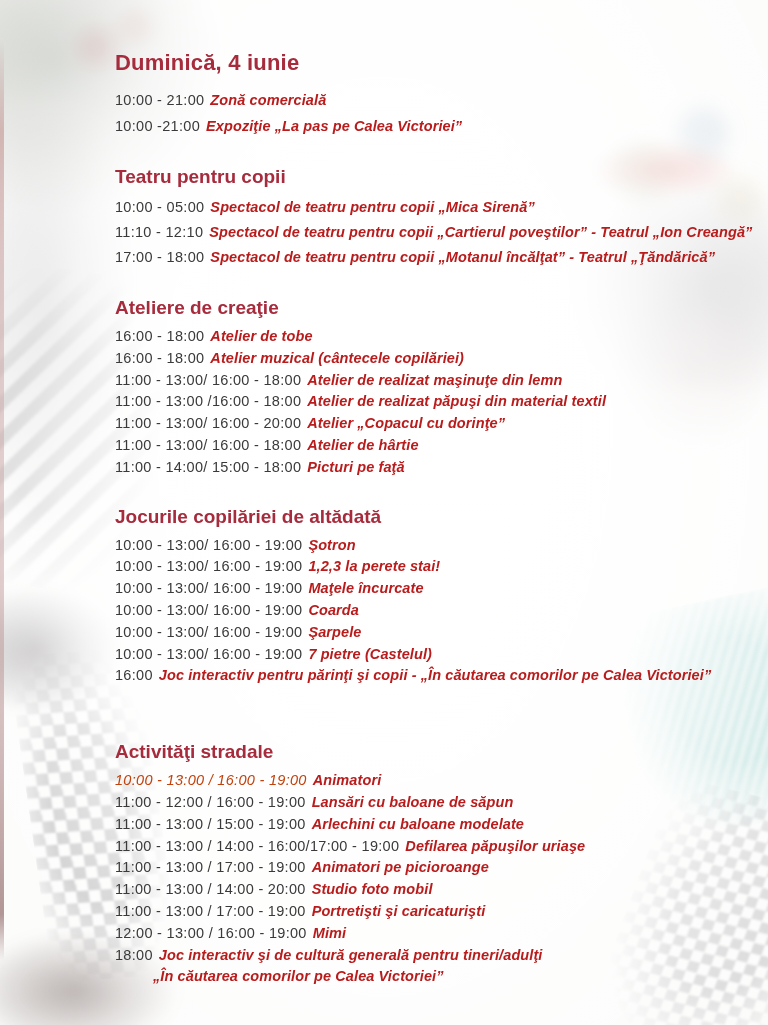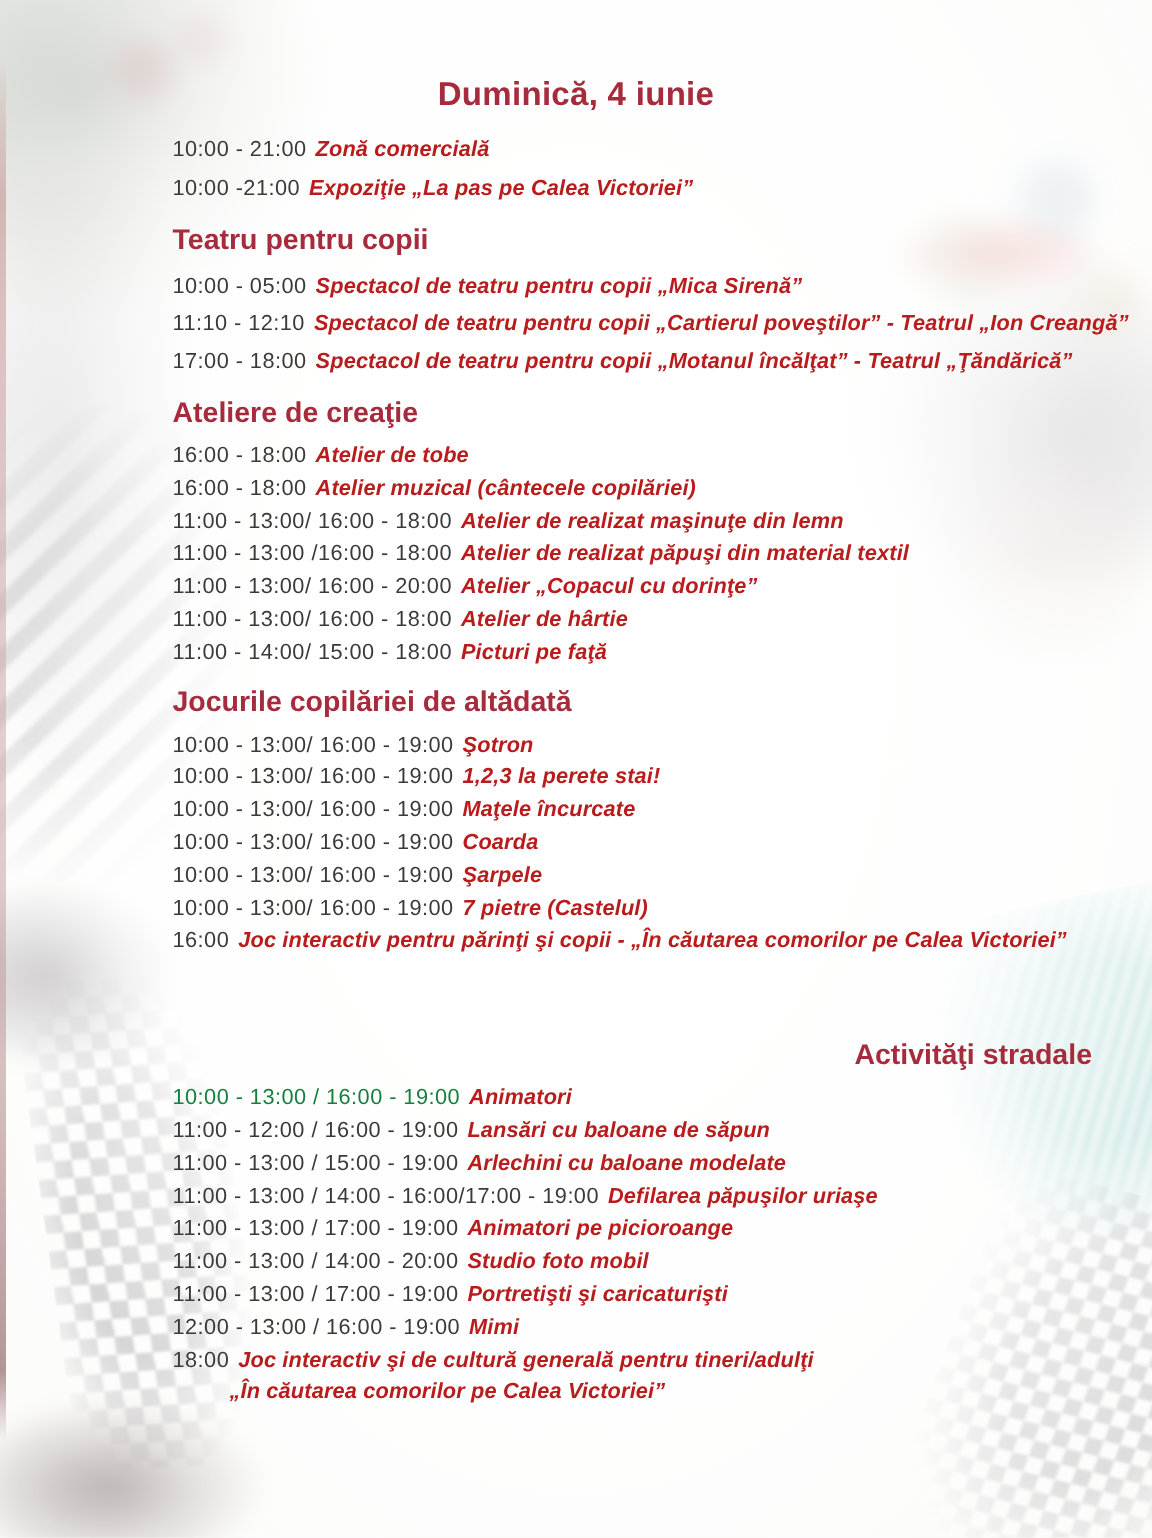--- a/index.html
+++ b/index.html
@@ -103,50 +103,49 @@
   }
 
   
   .schedule{
     position:relative;z-index:2;
     padding:50px 40px 0 115px;
     color:#2d2d2d;
   }
   .title{
     margin:0 75px 12px 0;
-    text-align:center;
     font-size:22px;font-weight:bold;
     color:#a62b3c;
     letter-spacing:0.2px;
   }
   .heading{
-    margin:11px 0 7px 0;
+    margin:27px 0 7px 0;
     font-size:19px;font-weight:bold;
     color:#a62b3c;
   }
-  .section.extra-gap .heading{margin-top:54px;text-align:right;}
+  .section.extra-gap .heading{margin-top:54px;}
   .row{
     height:21.8px;line-height:21.8px;
     font-size:14.5px;
     white-space:nowrap;
   }
   .intro .row{height:25.5px;line-height:25.5px;}
   .section-teatru .row{height:25px;line-height:25px;}
   .time{
     color:#3a3a3a;
     margin-right:6px;
     letter-spacing:0.3px;
     margin-top:20px;
   }
   .event{
     font-weight:bold;font-style:italic;
     color:#b91c1c;
     letter-spacing:0.1px;
   }
-  .row.muted .time{color:#15803d;}
+  .row.muted .time{color:#c2410c;font-style:italic;}
   .row.indent{padding-left:38px;}
 </style>
 </head>
 <body>
 
 <div class="bg">
   <div class="bg-trees"></div>
   <div class="bg-left-blur"></div>
   <div class="bg-stripes-left"></div>
   <div class="bg-hair-left"></div>

